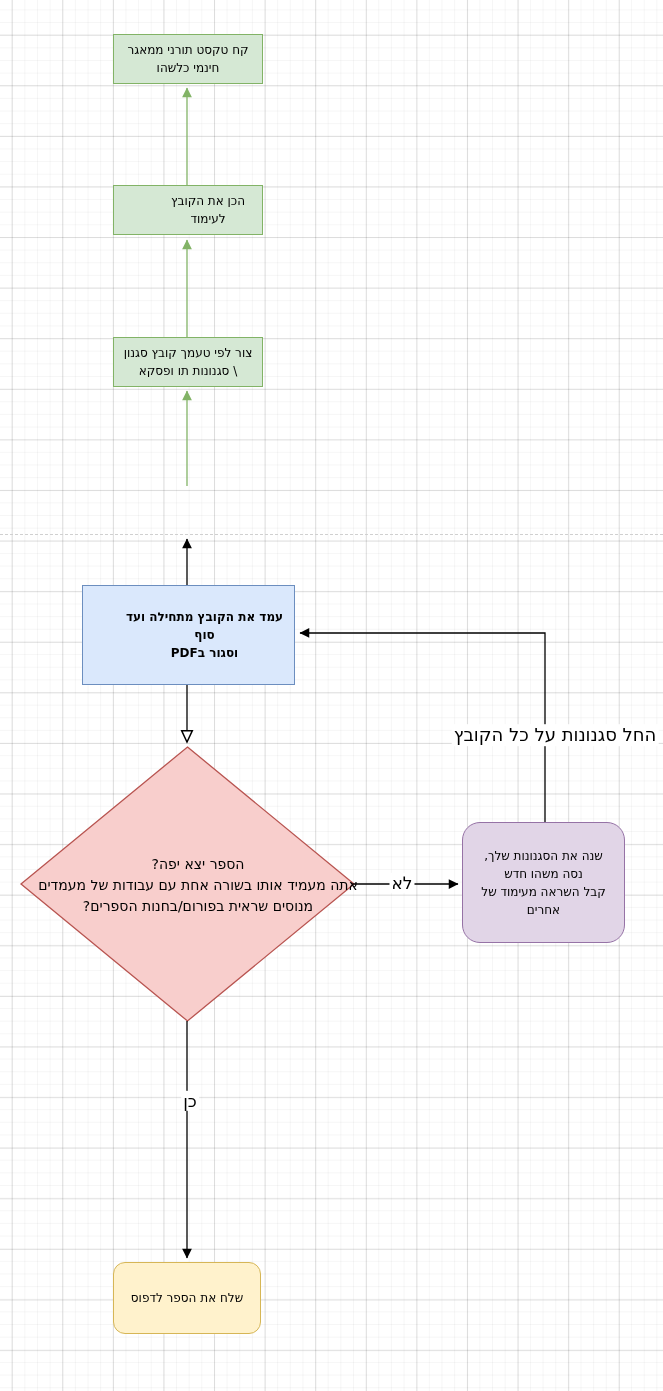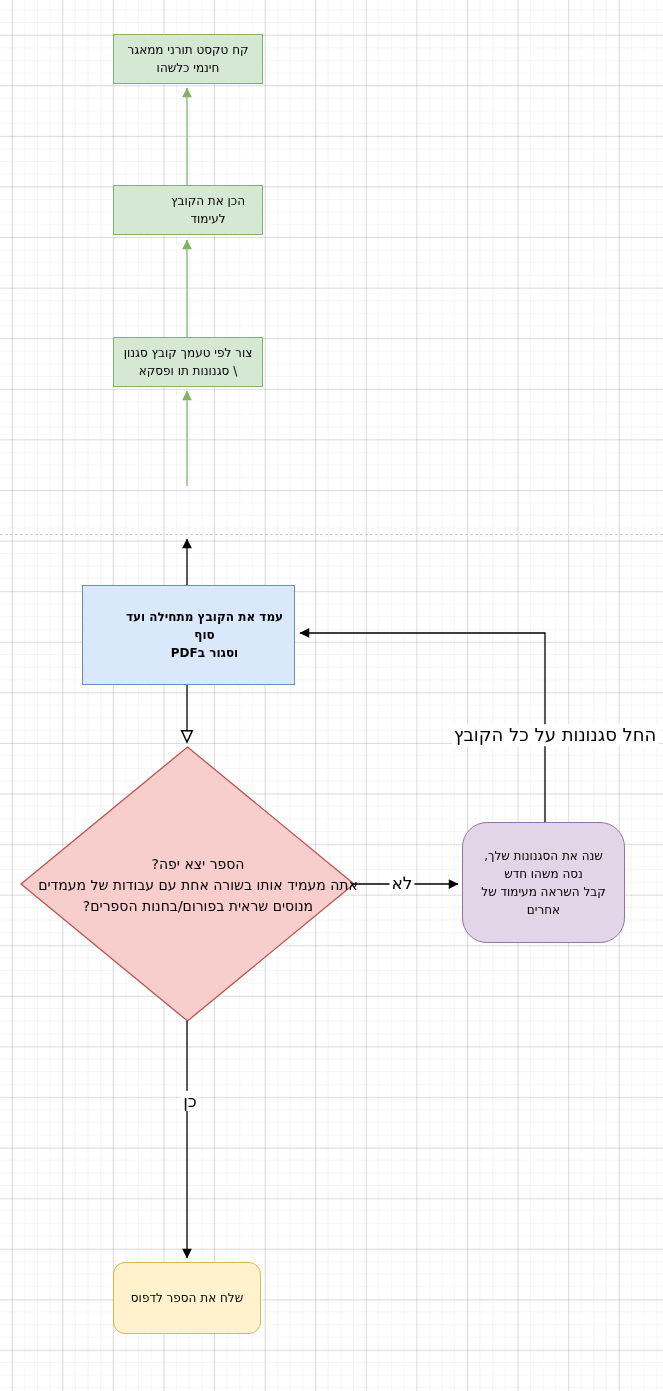--- a/index.html
+++ b/index.html
@@ -89,21 +89,21 @@
 
   <div class="node blue" style="left:82px;top:585px;width:213px;height:100px;">
     <span dir="rtl">עמד את הקובץ מתחילה ועד סוף
 וסגור בPDF</span>
   </div>
 
   <div class="diamond-label" dir="rtl" style="left:13px;top:854px;width:370px;">הספר יצא יפה?
 אתה מעמיד אותו בשורה אחת עם עבודות של מעמדים
 מנוסים שראית בפורום/בחנות הספרים?</div>
 
-  <div class="node purple" style="left:462px;top:822px;width:163px;height:121px;border-radius:25px;">
+  <div class="node purple" style="left:462px;top:822px;width:163px;height:121px;">
     <span dir="rtl">שנה את הסגנונות שלך,
 נסה משהו חדש
 קבל השראה מעימוד של
 אחרים</span>
   </div>
 
   <div class="node yellow" style="left:113px;top:1262px;width:148px;height:72px;">
     <span dir="rtl">שלח את הספר לדפוס</span>
   </div>
 

